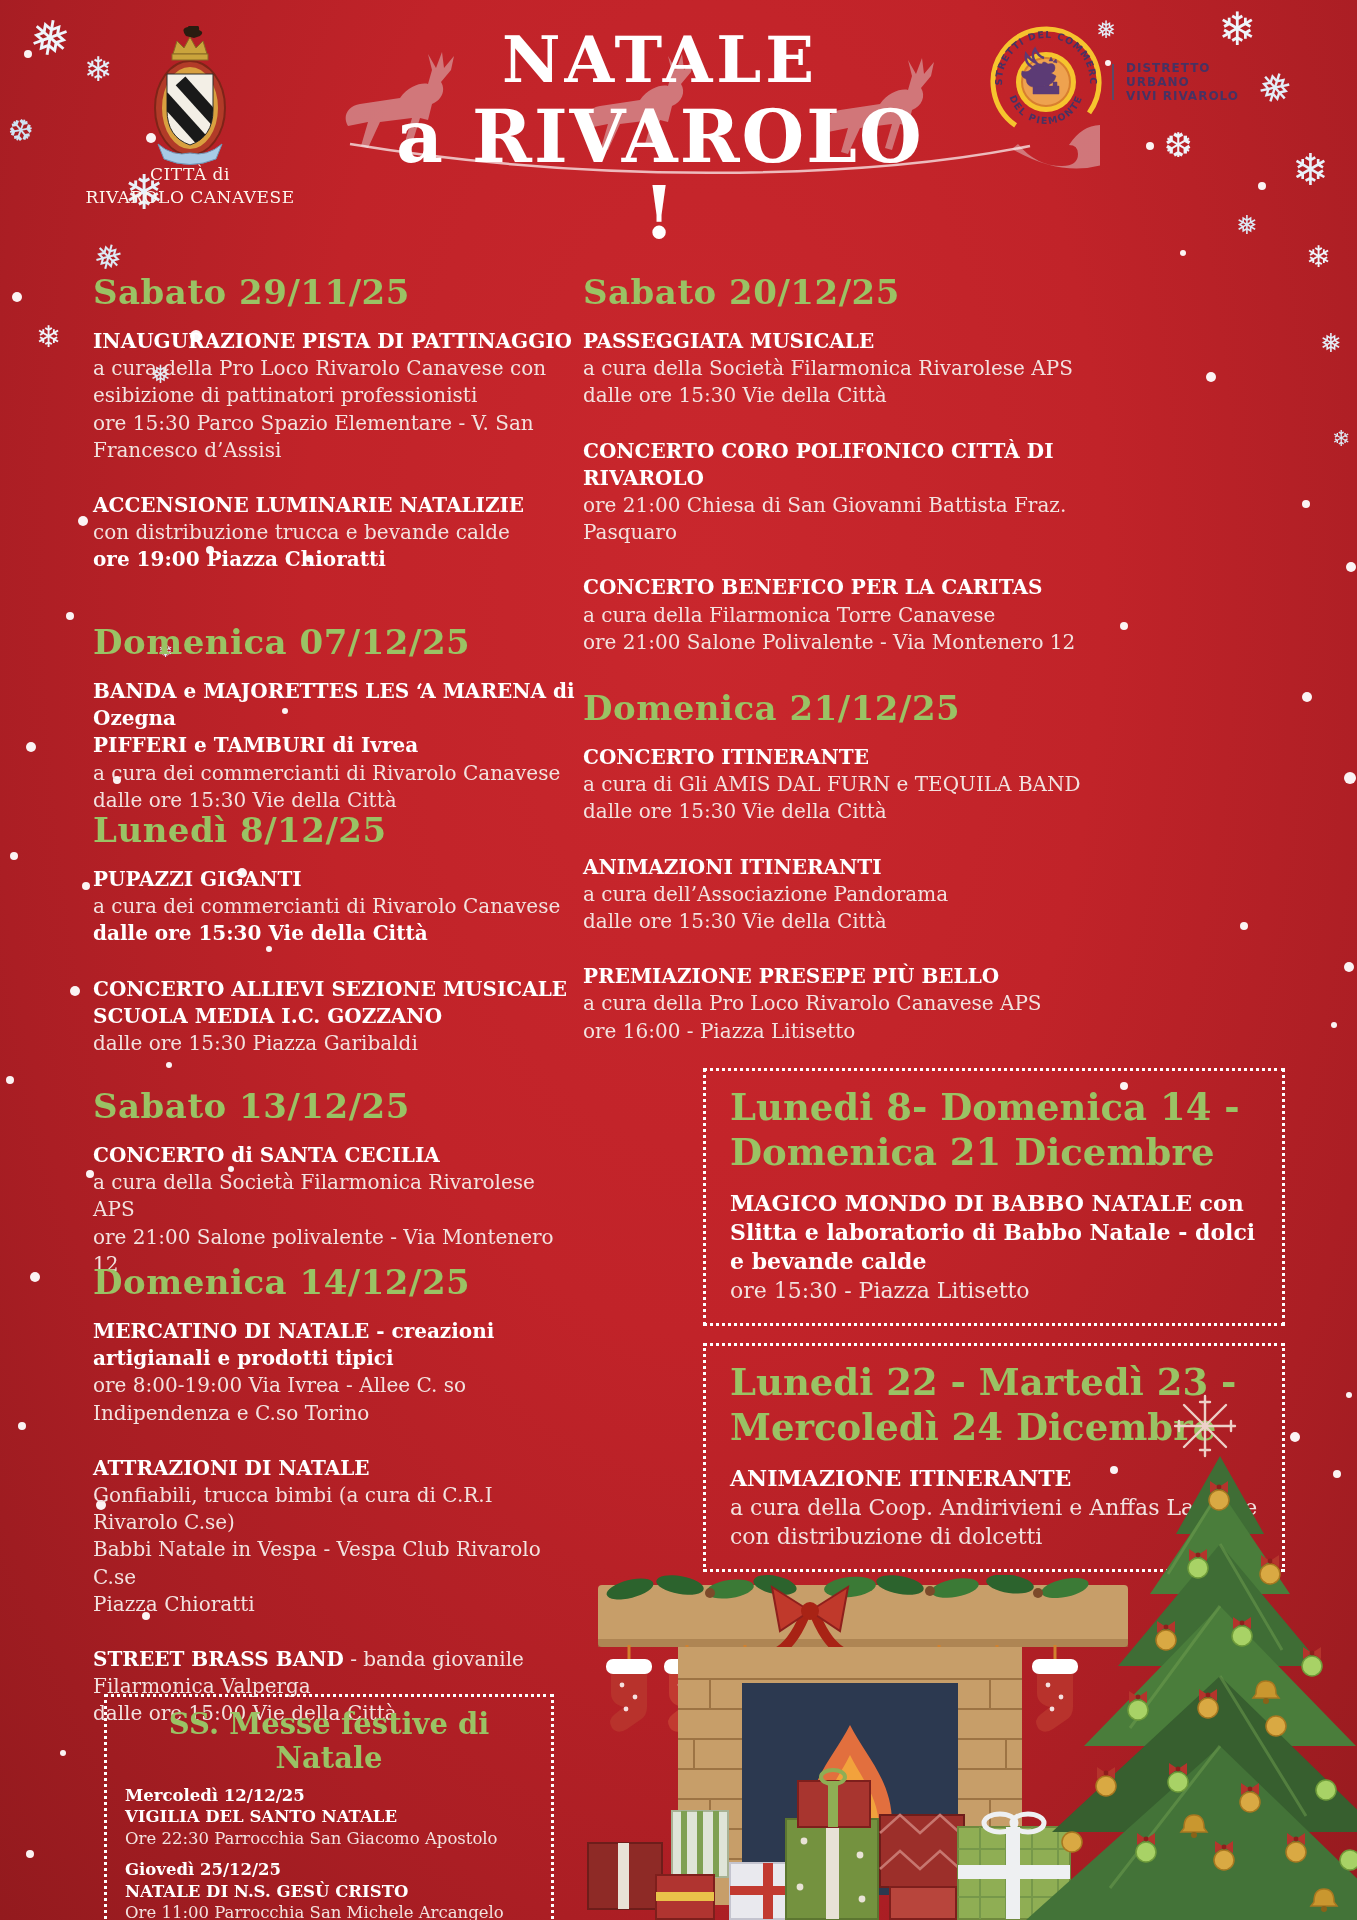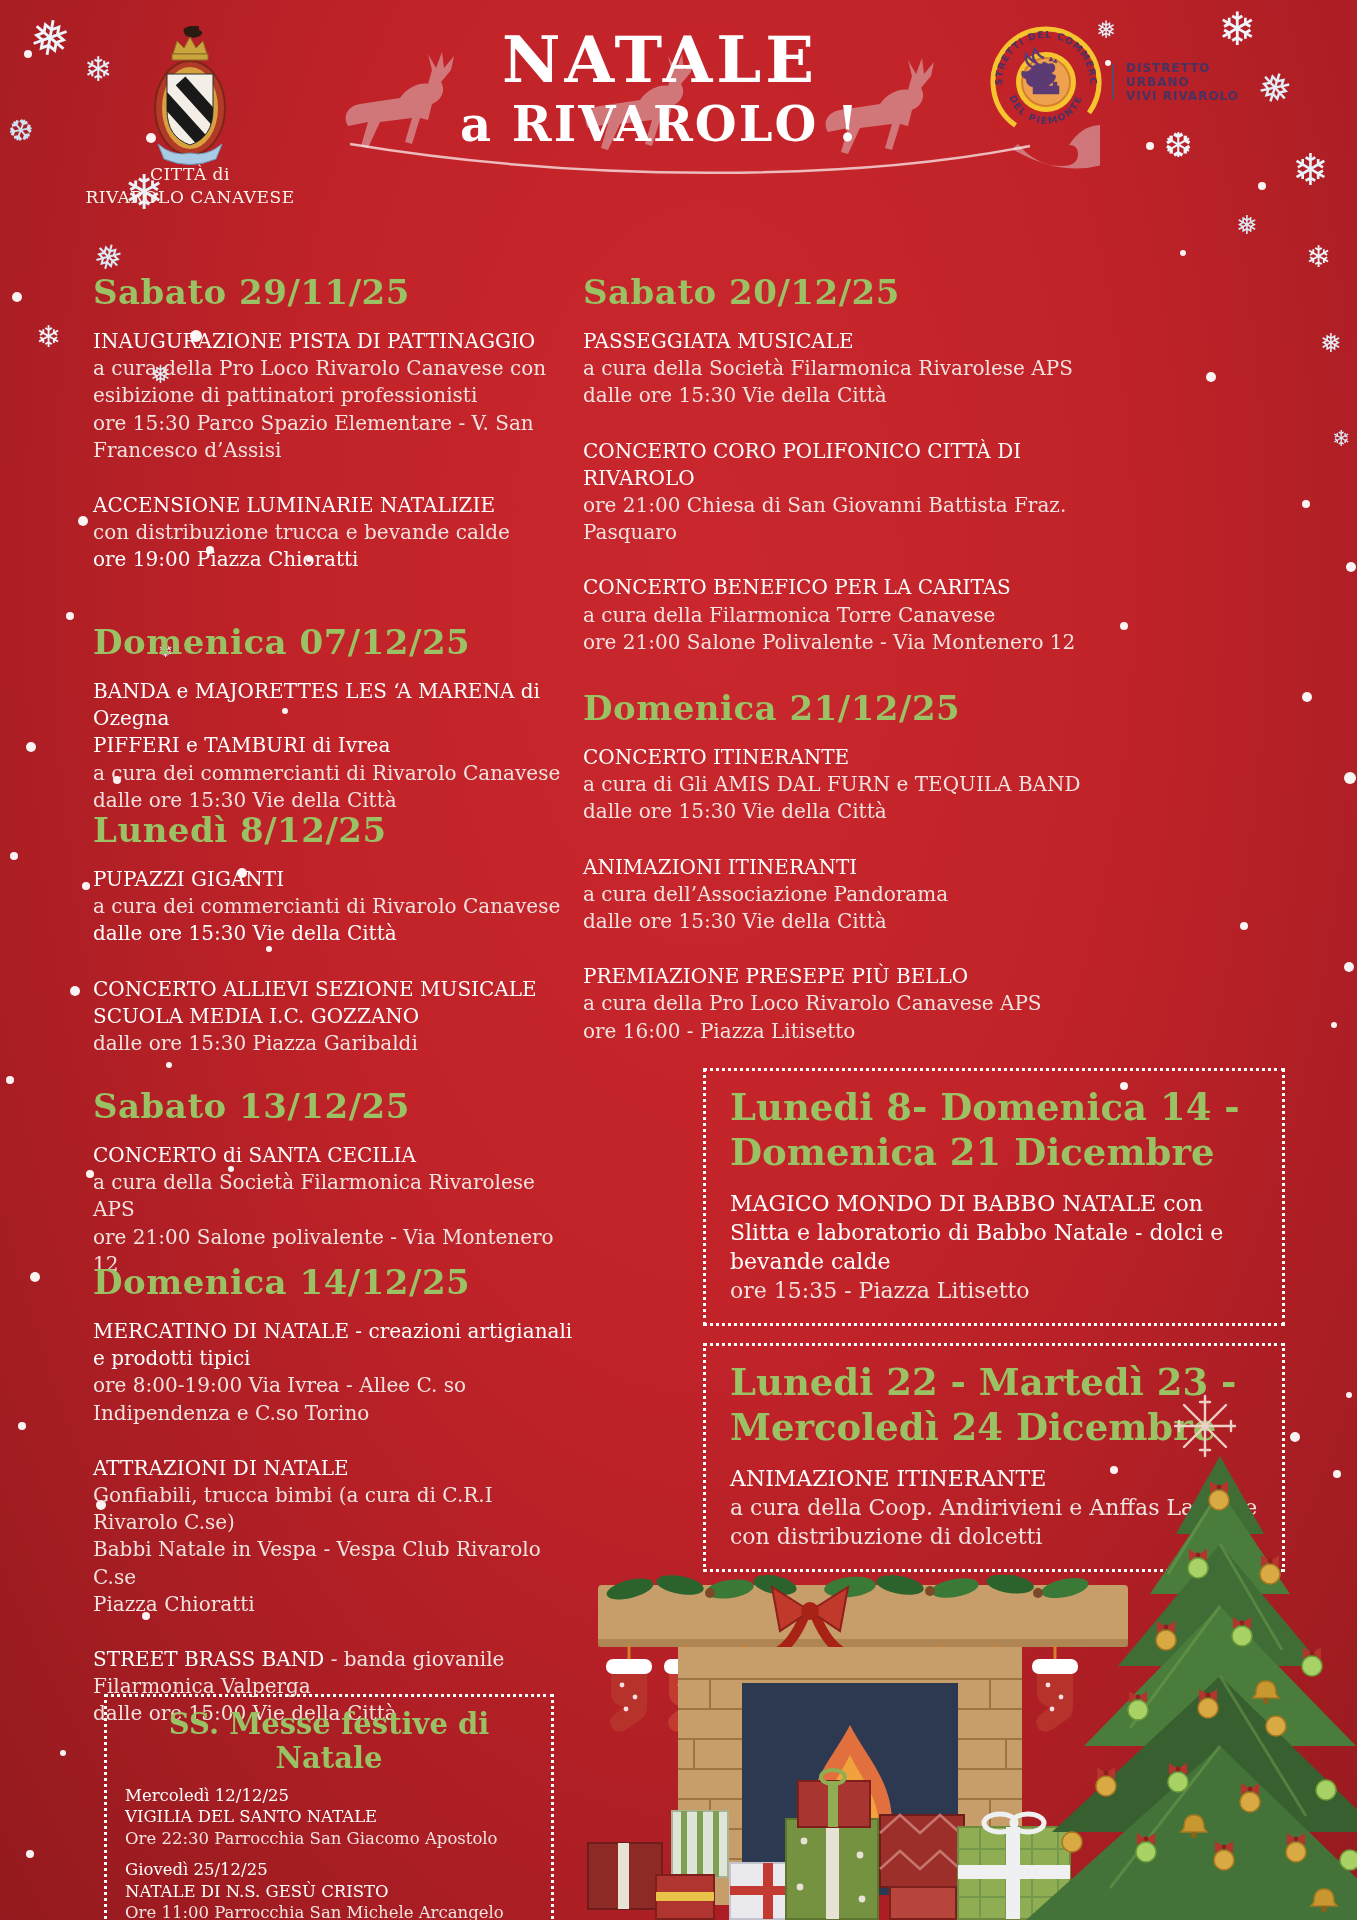--- a/index.html
+++ b/index.html
@@ -11,33 +11,33 @@
   .dt{position:absolute;background:#fff;border-radius:50%;z-index:1;opacity:.95;}
   
   .crest-svg{position:absolute;left:146px;top:26px;z-index:2;}
   .crest-cap{position:absolute;left:80px;top:164px;width:220px;text-align:center;z-index:2;
     font-weight:normal;color:#fdf6ee;}
   .crest-cap .c1{font-size:17px;letter-spacing:.5px;}
   .crest-cap .c2{font-size:17px;letter-spacing:.5px;margin-top:3px;}
   .deer-svg{position:absolute;left:330px;top:48px;z-index:2;opacity:.92;}
   .title{position:absolute;left:390px;top:26px;width:540px;text-align:center;z-index:3;}
   .title .t1{font-size:64px;font-weight:bold;letter-spacing:4px;line-height:1.05;}
-  .title .t2{font-size:48px;font-weight:bold;letter-spacing:2px;line-height:1.05;margin-top:6px;}
+  .title .t2{font-size:72px;font-weight:bold;letter-spacing:2px;line-height:1.05;margin-top:6px;}
   .badge{position:absolute;left:988px;top:24px;z-index:2;display:flex;align-items:center;}
   .badge .divider{width:2px;height:36px;background:#5a4a66;margin:0 12px 0 8px;}
   .badge .btxt{font-family:"DejaVu Sans","Liberation Sans",sans-serif;font-weight:bold;
     color:#463263;font-size:12px;line-height:14px;letter-spacing:1px;}
   
   .sec{position:absolute;z-index:2;}
   .sec.L{left:93px;width:482px;}
   .sec.R{left:583px;width:505px;}
   .sh{margin:0 0 16px 0;font-size:34px;font-weight:bold;color:#9ac264;letter-spacing:.5px;}
   .ev{margin:0 0 28px 0;}
   .ln{font-size:20px;line-height:1.36;color:#f2e2df;}
-  .ln .b{font-weight:normal;color:#ffffff;margin-top:36px;}
+  .ln .b{font-weight:bold;color:#ffffff;margin-top:36px;}
   .ln .t{color:#f2e2df;}
   
   .rbox{position:absolute;left:703px;width:582px;border:3px dotted #fff;padding:14px 24px 18px 24px;
     box-sizing:border-box;z-index:2;}
   .rbox .bh{margin:0 12px 14px 0;font-size:37px;line-height:1.22;font-weight:bold;color:#9ac264;}
   .rbox .ln{font-size:22px;line-height:1.32;}
   .rbox .ev{margin:0;}
   
   .mbox{position:absolute;left:104px;top:1694px;width:450px;border:3px dotted #fff;
     padding:10px 18px 12px 18px;box-sizing:border-box;z-index:2;}
@@ -298,21 +298,21 @@
       <div class="ln"><span class="b">PREMIAZIONE PRESEPE PIÙ BELLO</span><span class="t"></span></div>
       <div class="ln"><span class="b"></span><span class="t">a cura della Pro Loco Rivarolo Canavese APS</span></div>
       <div class="ln"><span class="b"></span><span class="t">ore 16:00 - Piazza Litisetto</span></div>
     </div>
   </section>
 
   <div class="rbox" style="top:1068px">
     <h2 class="bh">Lunedi 8- Domenica 14 - Domenica 21 Dicembre</h2>
     <div class="ev">
       <div class="ln"><span class="b">MAGICO MONDO DI BABBO NATALE con Slitta e laboratorio di Babbo Natale - dolci e bevande calde</span><span class="t"></span></div>
-      <div class="ln"><span class="b"></span><span class="t">ore 15:35 - Piazza Litisetto</span></div>
+      <div class="ln"><span class="b"></span><span class="t">ore 15:30 - Piazza Litisetto</span></div>
     </div>
   </div>
 
   <div class="rbox" style="top:1343px">
     <h2 class="bh">Lunedi 22 - Martedì 23 - Mercoledì 24 Dicembre</h2>
     <div class="ev">
       <div class="ln"><span class="b">ANIMAZIONE ITINERANTE</span><span class="t"></span></div>
       <div class="ln"><span class="b"></span><span class="t">a cura della Coop. Andirivieni e Anffas La torre con distribuzione di dolcetti</span></div>
     </div>
   </div>

